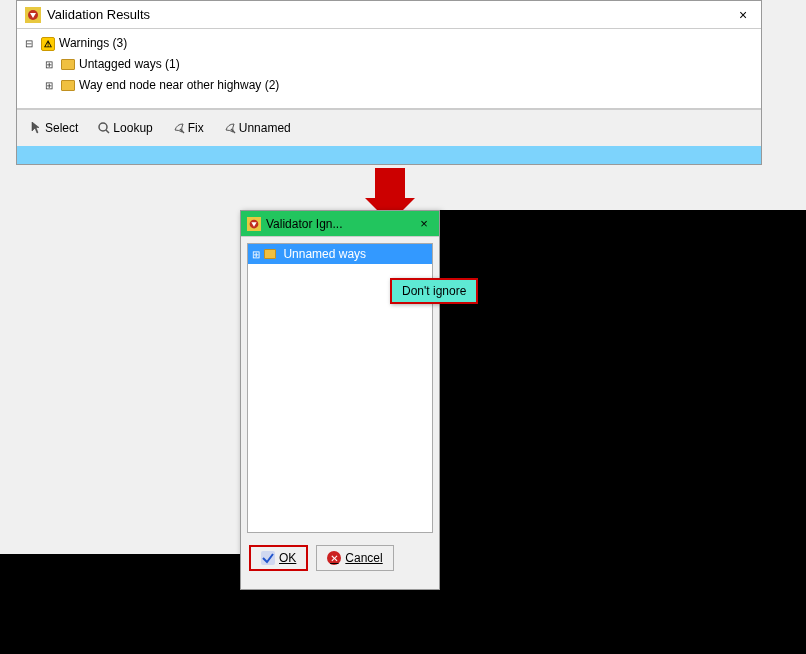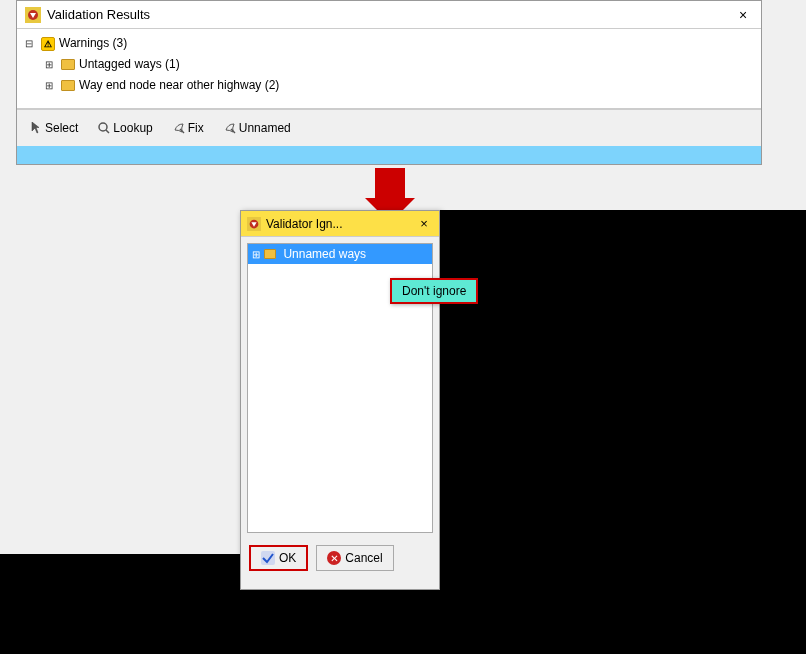--- a/index.html
+++ b/index.html
@@ -178,21 +178,21 @@
       height: 380px;
       background: #f0f0f0;
       border: 1px solid #999;
       box-shadow: 2px 2px 6px rgba(0,0,0,0.4);
     }
 
     .dialog-title-bar {
       display: flex;
       align-items: center;
       justify-content: space-between;
-      background: #fde047;
+      background: #22c55e;
       border-bottom: 1px solid #ccc;
       padding: 4px 6px;
       height: 26px;
     }
 
     .dialog-title-left {
       display: flex;
       align-items: center;
       gap: 5px;
     }
@@ -239,20 +239,21 @@
       z-index: 10;
     }
 
     
     .dialog-footer {
       display: flex;
       align-items: flex-end;
       gap: 8px;
       padding: 6px 8px;
       margin-top: 4px;
+      text-decoration: underline;
     }
 
     .dialog-btn {
       display: flex;
       align-items: center;
       gap: 4px;
       padding: 3px 10px;
       font-size: 12px;
       border: 2px solid #cc0000;
       background: #f0f0f0;

